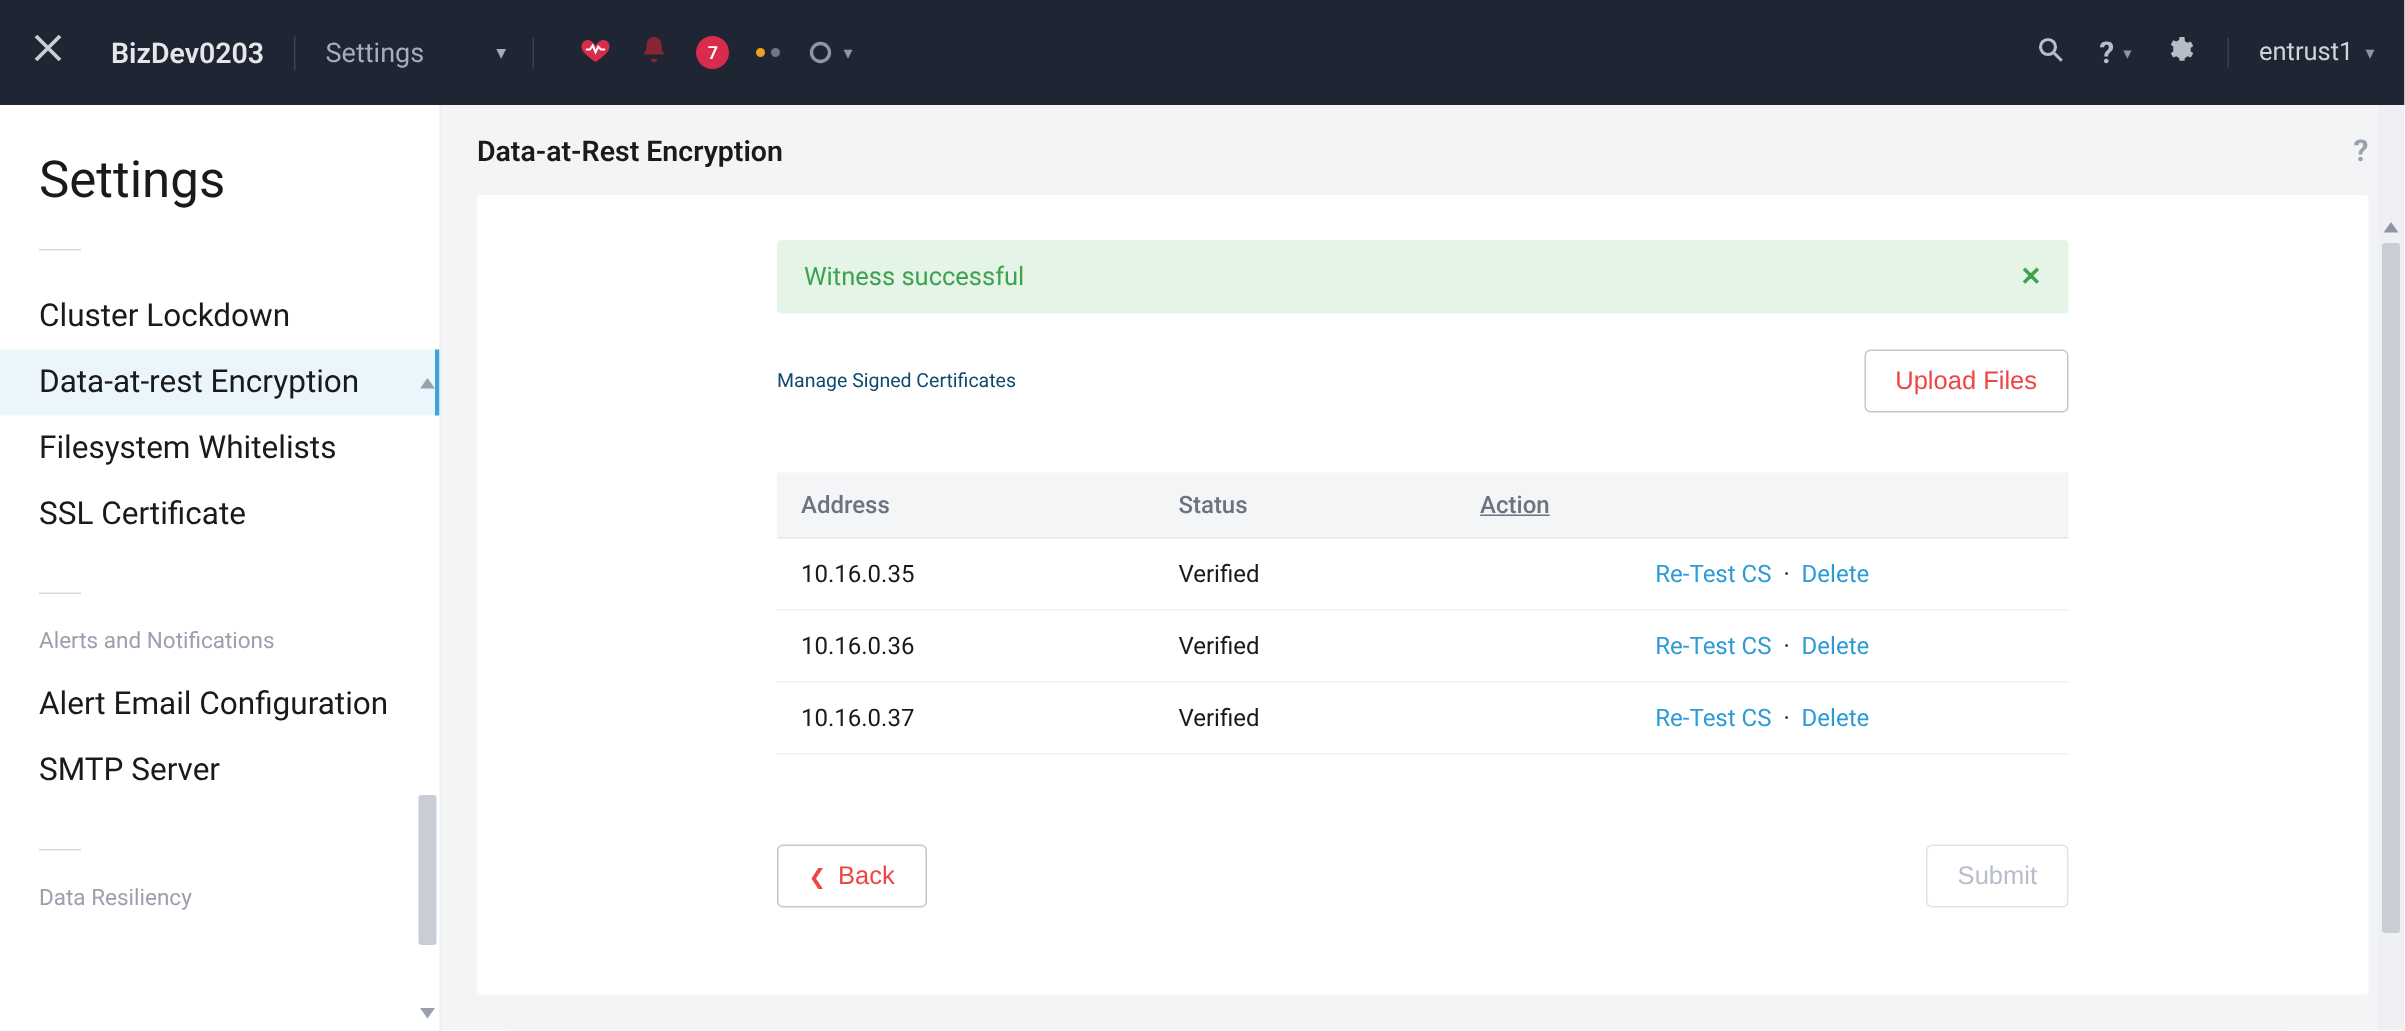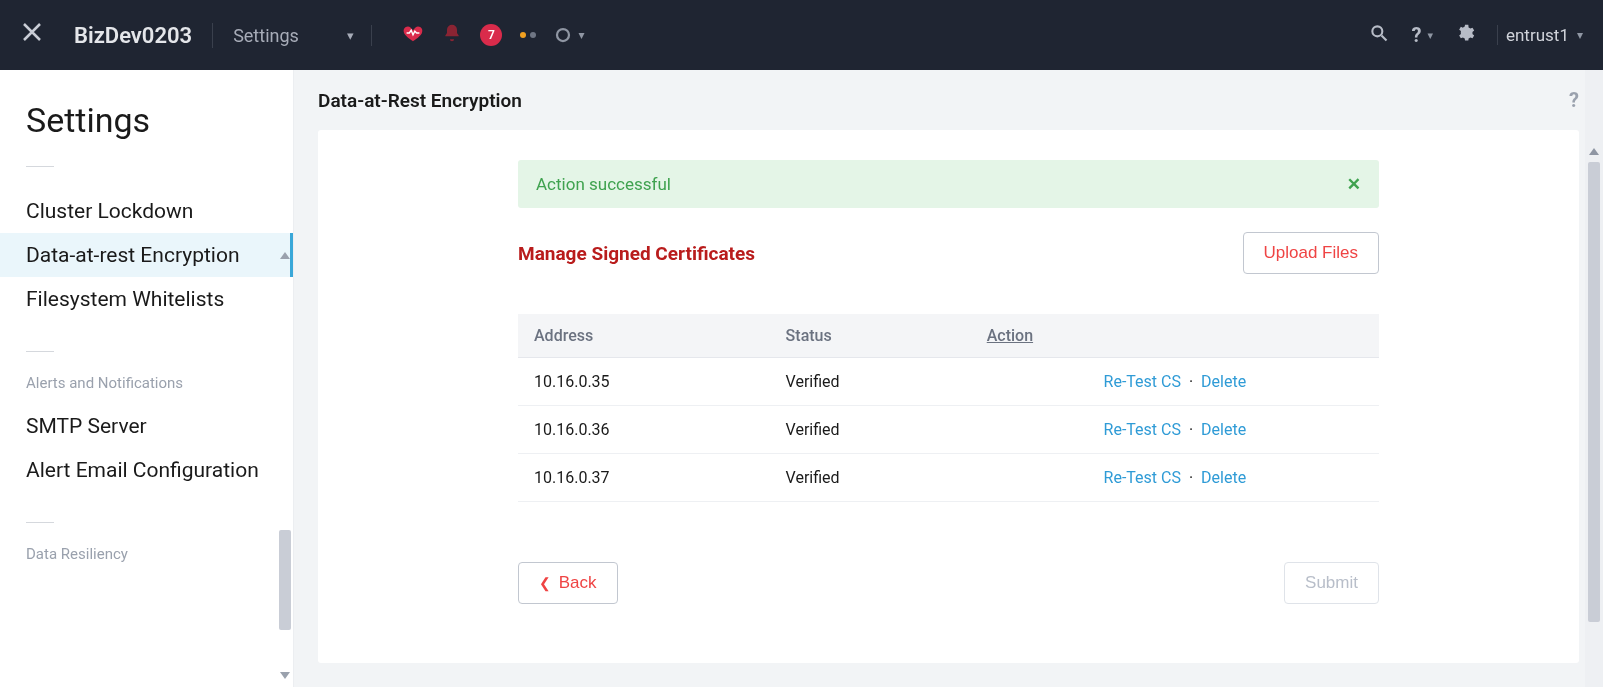--- a/index.html
+++ b/index.html
@@ -20,21 +20,21 @@
     padding: 0 20px;
     color: #d0d3da;
   }
   .topbar .logo-x {
     font-size: 26px;
     font-weight: 600;
     color: #c9cdd6;
     margin-right: 30px;
   }
   .topbar .cluster-name {
-    font-size: 22px;
+    font-size: 19px;
     font-weight: 600;
     color: #e4e6ea;
     margin-right: 20px;
     padding-right: 20px;
     border-right: 1px solid #3a404d;
   }
   .topbar .context-dropdown {
     display: flex;
     align-items: center;
     font-size: 18px;
@@ -73,21 +73,21 @@
   .dots .d2{background:#6f7684;}
   .circle-icon svg{width:18px;height:18px;}
   .topbar .spacer { flex: 1; }
   .topbar .right-icons {
     display: flex; align-items: center; gap: 22px;
   }
   .right-icons svg { width: 20px; height: 20px; fill:#b7bcc7; }
   .help-group{display:flex;align-items:center;gap:6px;}
   .user-menu{
     border-left:1px solid #3a404d;
-    padding-left:8px;
+    padding-left:20px;
     display:flex;align-items:center;gap:8px;
     color:#d0d3da; font-size:17px;
   }
   
   .body-area {
     display: flex;
     height: calc(100% - 70px);
   }
   .sidebar {
     width: 294px;
@@ -167,21 +167,21 @@
     padding:14px 18px;
     font-size:17px;
     display:flex; justify-content:space-between; align-items:center;
     margin-bottom:24px;
   }
   .alert-success .close-x{color:#3fa24f;font-weight:700;cursor:pointer;}
   .section-head{
     display:flex; justify-content:space-between; align-items:center;
     margin-bottom:40px;
   }
-  .section-title{font-size:19px;font-weight:700;color:#b91c1c;}
+  .section-title{font-size:13px;font-weight:400;color:#0c4a6e;}
   .btn{
     background:#fff; border:1px solid #c2c7d0; border-radius:4px;
     padding:10px 20px; font-size:17px; color:#ef4444; cursor:pointer;
   }
   .btn-group{display:flex;gap:18px;}
   .table{width:100%; border-collapse:collapse; font-size:16px;}
   .table thead th{
     background:#f4f5f7; color:#6b7280;
     text-align:left; font-weight:500; padding:12px 16px;
     border-bottom:1px solid #e5e7ec;
@@ -278,44 +278,45 @@
 <div class="body-area">
 
   <div class="sidebar">
     <h1>Settings</h1>
     <div class="divider"></div>
 
     <div>
       <a class="nav-item">Cluster Lockdown</a>
       <a class="nav-item active">Data-at-rest Encryption</a>
       <a class="nav-item">Filesystem Whitelists</a>
+      <a class="nav-item">SSL Certificate</a>
     </div>
 
     <div class="divider" style="margin-top:30px;"></div>
     <div class="group-label">Alerts and Notifications</div>
+    <a class="nav-item">Alert Email Configuration</a>
     <a class="nav-item">SMTP Server</a>
-    <a class="nav-item">Alert Email Configuration</a>
 
     <div class="divider" style="margin-top:30px;"></div>
     <div class="group-label">Data Resiliency</div>
 
     <div class="sidebar-scroll-indicator top"></div>
     <div class="sidebar-scroll-thumb"></div>
     <div class="sidebar-scroll-indicator bottom"></div>
   </div>
 
   <div class="main">
     <div class="page-header">
       <span>Data-at-Rest Encryption</span>
       <span class="page-help">?</span>
     </div>
 
     <div class="card">
       <div class="alert-success">
-        <span>Action successful</span>
+        <span>Witness successful</span>
         <span class="close-x">✕</span>
       </div>
 
       <div class="section-head">
         <span class="section-title">Manage Signed Certificates</span>
         <div class="btn-group">
           <button class="btn">Upload Files</button>
         </div>
       </div>
 

